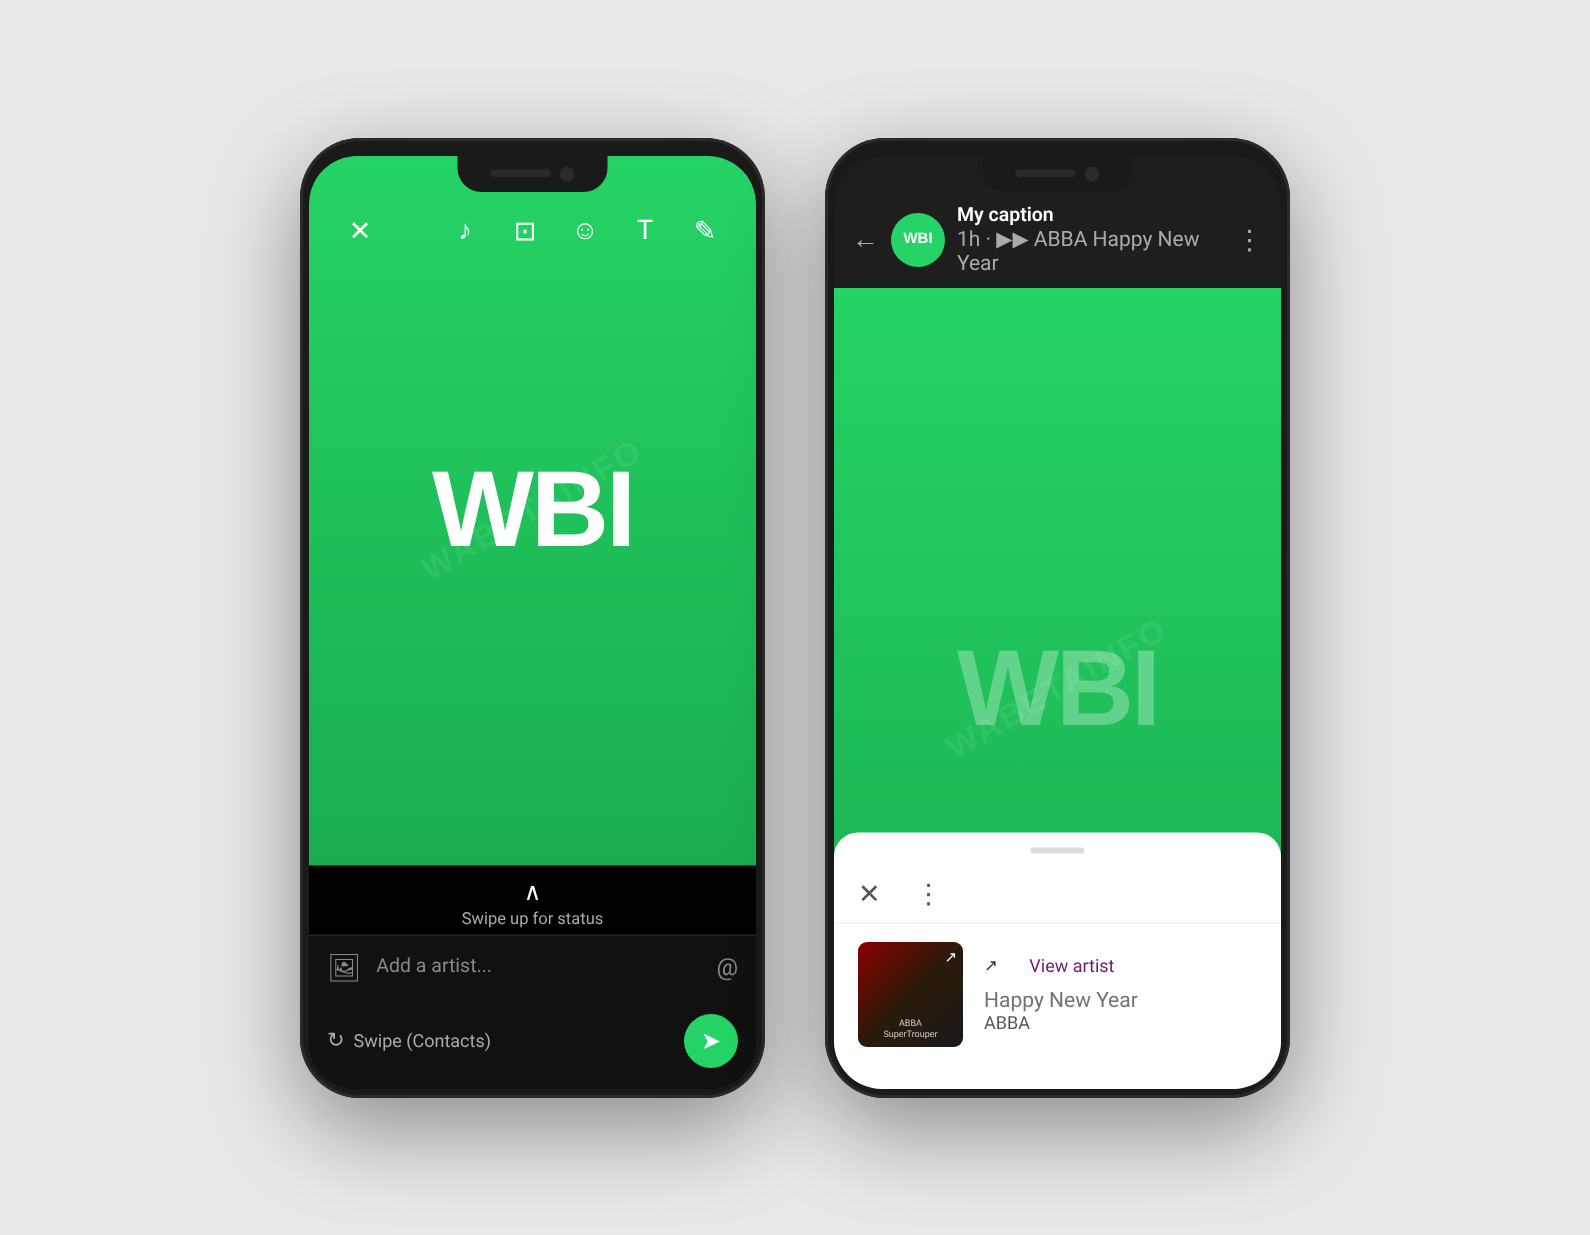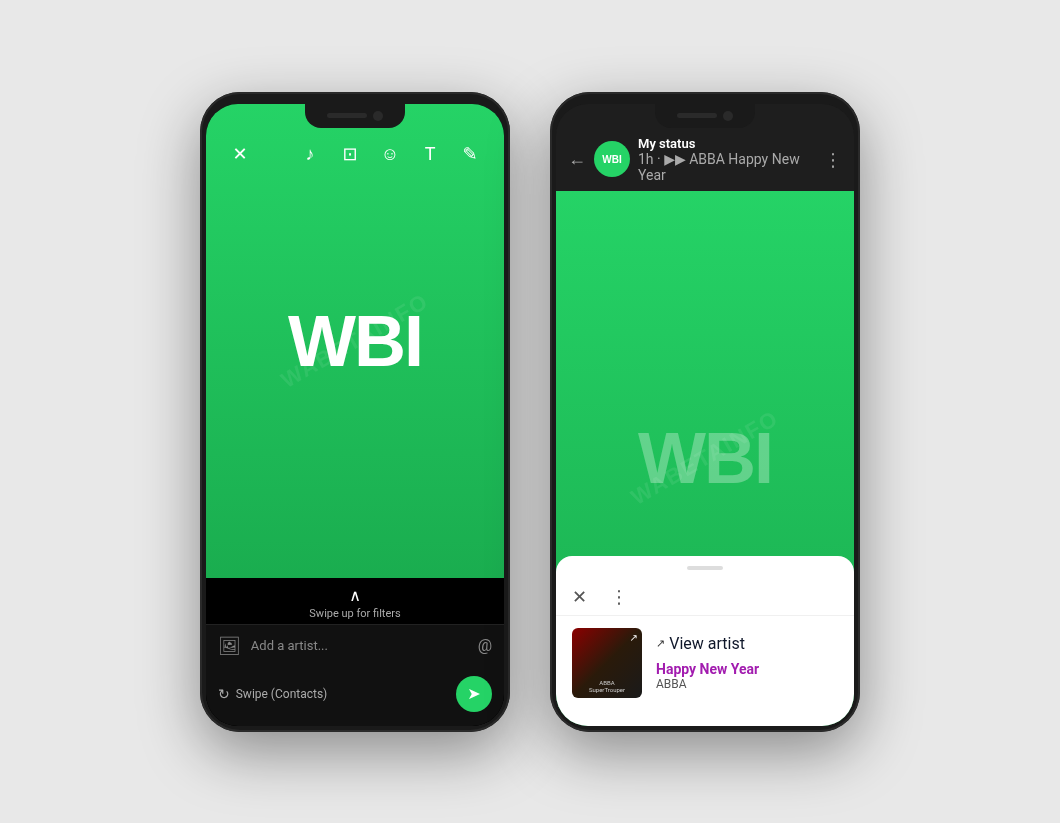--- a/index.html
+++ b/index.html
@@ -350,28 +350,29 @@
       display: flex;
       align-items: center;
       gap: 4px;
       margin-bottom: 8px;
     }
     .view-artist-icon {
       font-size: 11px;
       color: #333;
     }
     .view-artist-text {
-      font-size: 16px;
-      color: #0f172a;
+      font-size: 12px;
+      color: #701a75;
       cursor: pointer;
+      margin-left: 17px;
     }
     .track-title {
       font-size: 14px;
-      font-weight: 700;
-      color: #a21caf;
+      font-weight: 400;
+      color: #737373;
     }
     .track-artist {
       font-size: 12px;
       color: #555;
     }
 
     
     .watermark {
       position: absolute;
       top: 0; left: 0; right: 0; bottom: 0;
@@ -431,21 +432,21 @@
 
         <div class="green-content">
           <div class="watermark">
             <span class="watermark-text">WABETAINFO</span>
           </div>
           <span class="wbi-logo">WBI</span>
         </div>
 
         <div class="swipe-hint">
           <div class="swipe-arrow">∧</div>
-          <span class="swipe-text">Swipe up for filters</span>
+          <span class="swipe-text">Swipe up for status</span>
         </div>
 
         <div class="caption-bar">
           <span class="caption-icon">🖼</span>
           <span class="caption-input">Add a artist...</span>
           <span class="mention-icon">@</span>
         </div>
 
         <div class="send-bar">
           <div class="status-contacts">
@@ -467,21 +468,21 @@
         <div class="notch-speaker"></div>
         <div class="notch-camera"></div>
       </div>
 
       <div class="phone2-screen">
 
         <div class="phone2-header">
           <span class="back-btn">←</span>
           <div class="status-avatar">WBI</div>
           <div class="status-info">
-            <div class="status-name">My status</div>
+            <div class="status-name">My caption</div>
             <div class="status-meta">1h · ▶▶ ABBA Happy New Year</div>
           </div>
           <span class="header-more">⋮</span>
         </div>
 
         <div class="phone2-content">
           <div class="phone2-green">
             <div class="watermark">
               <span class="watermark-text">WABETAINFO</span>
             </div>

